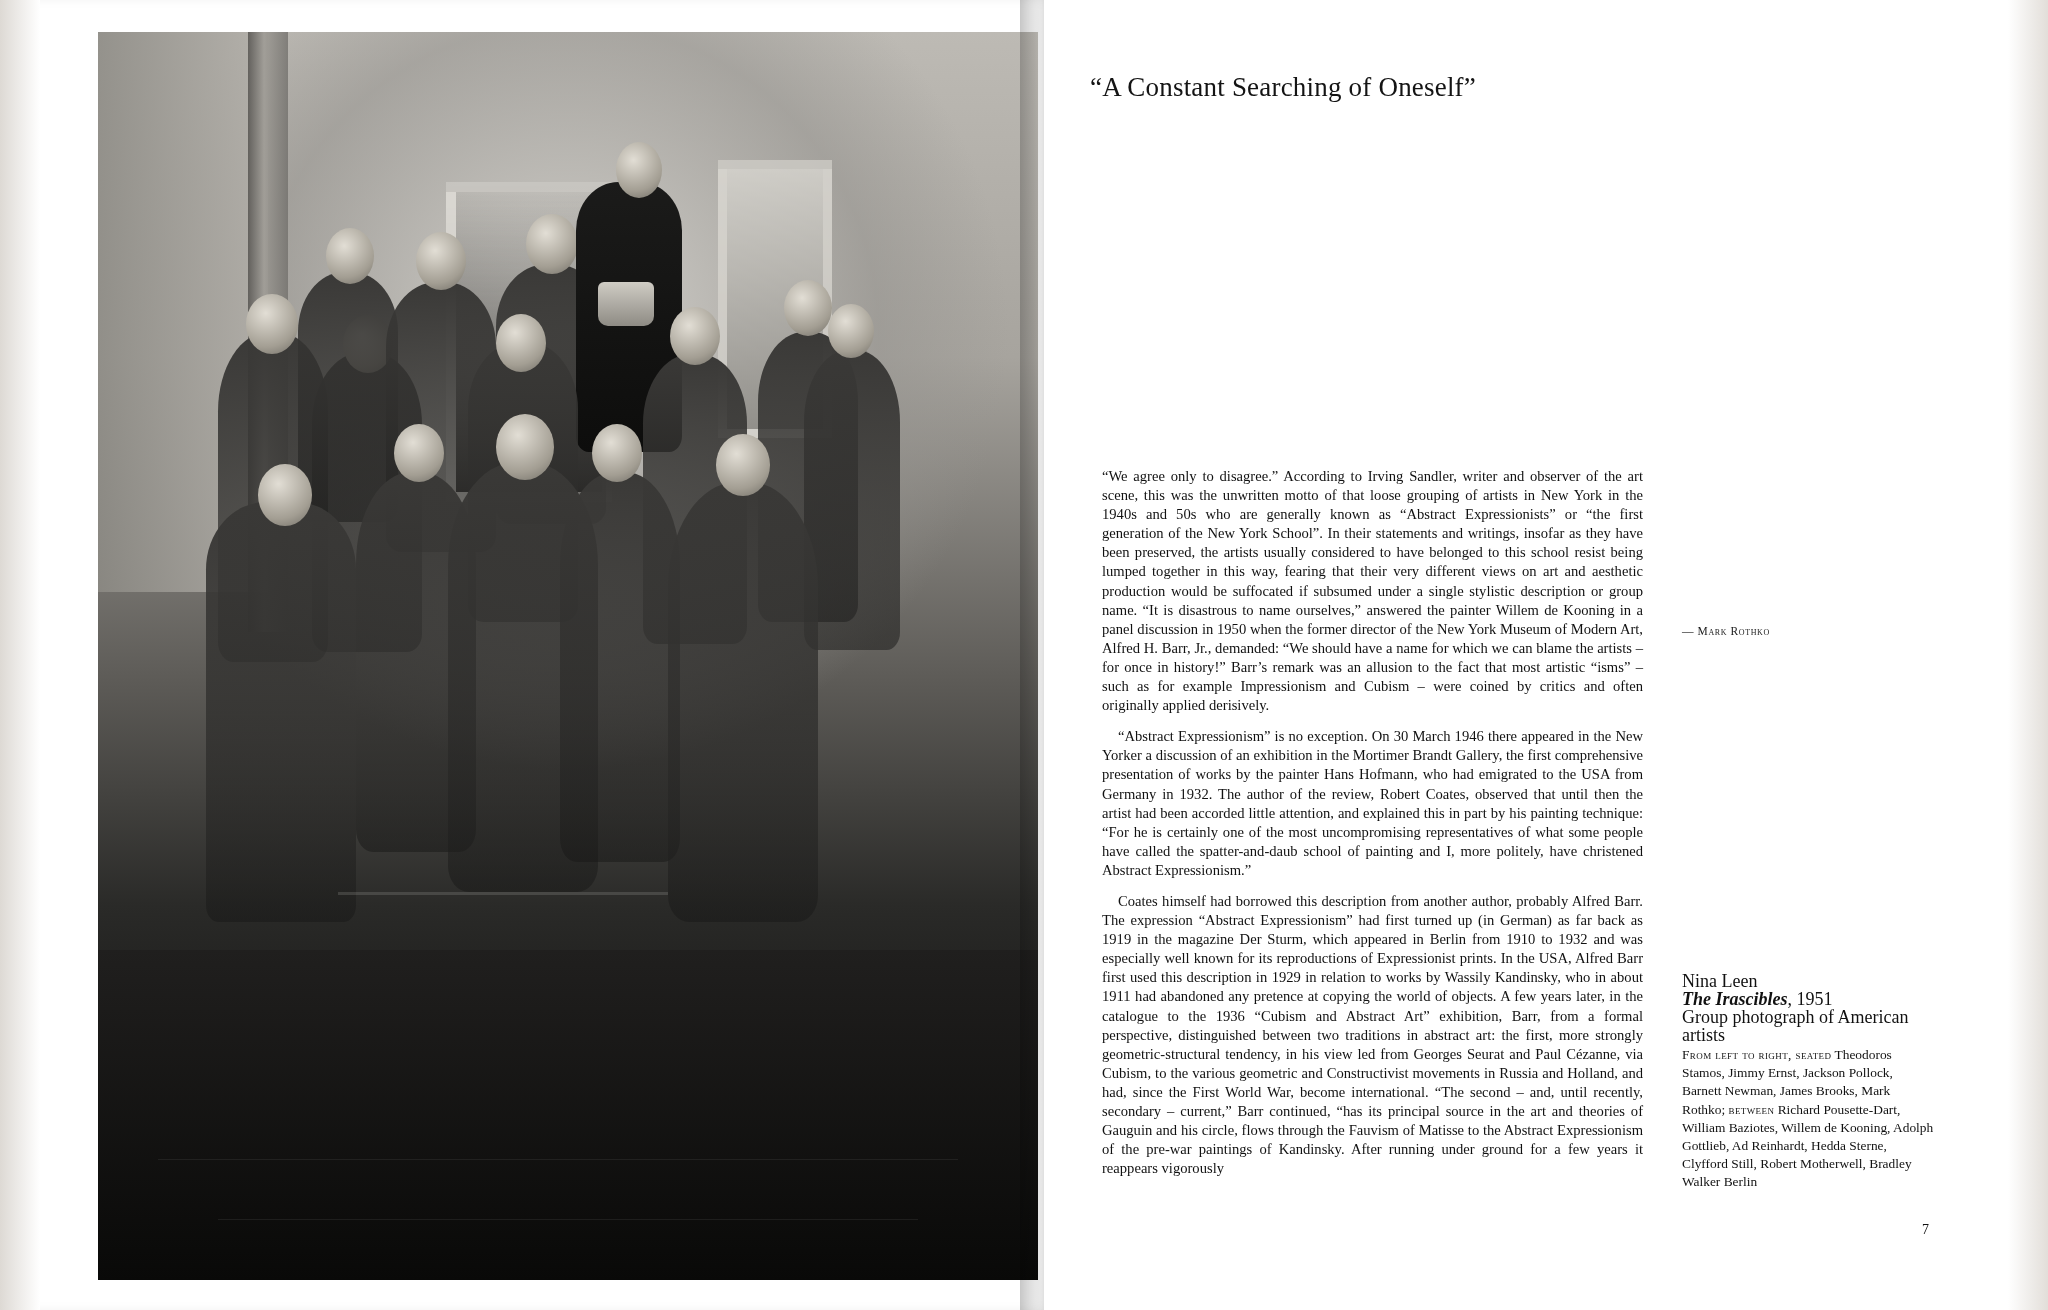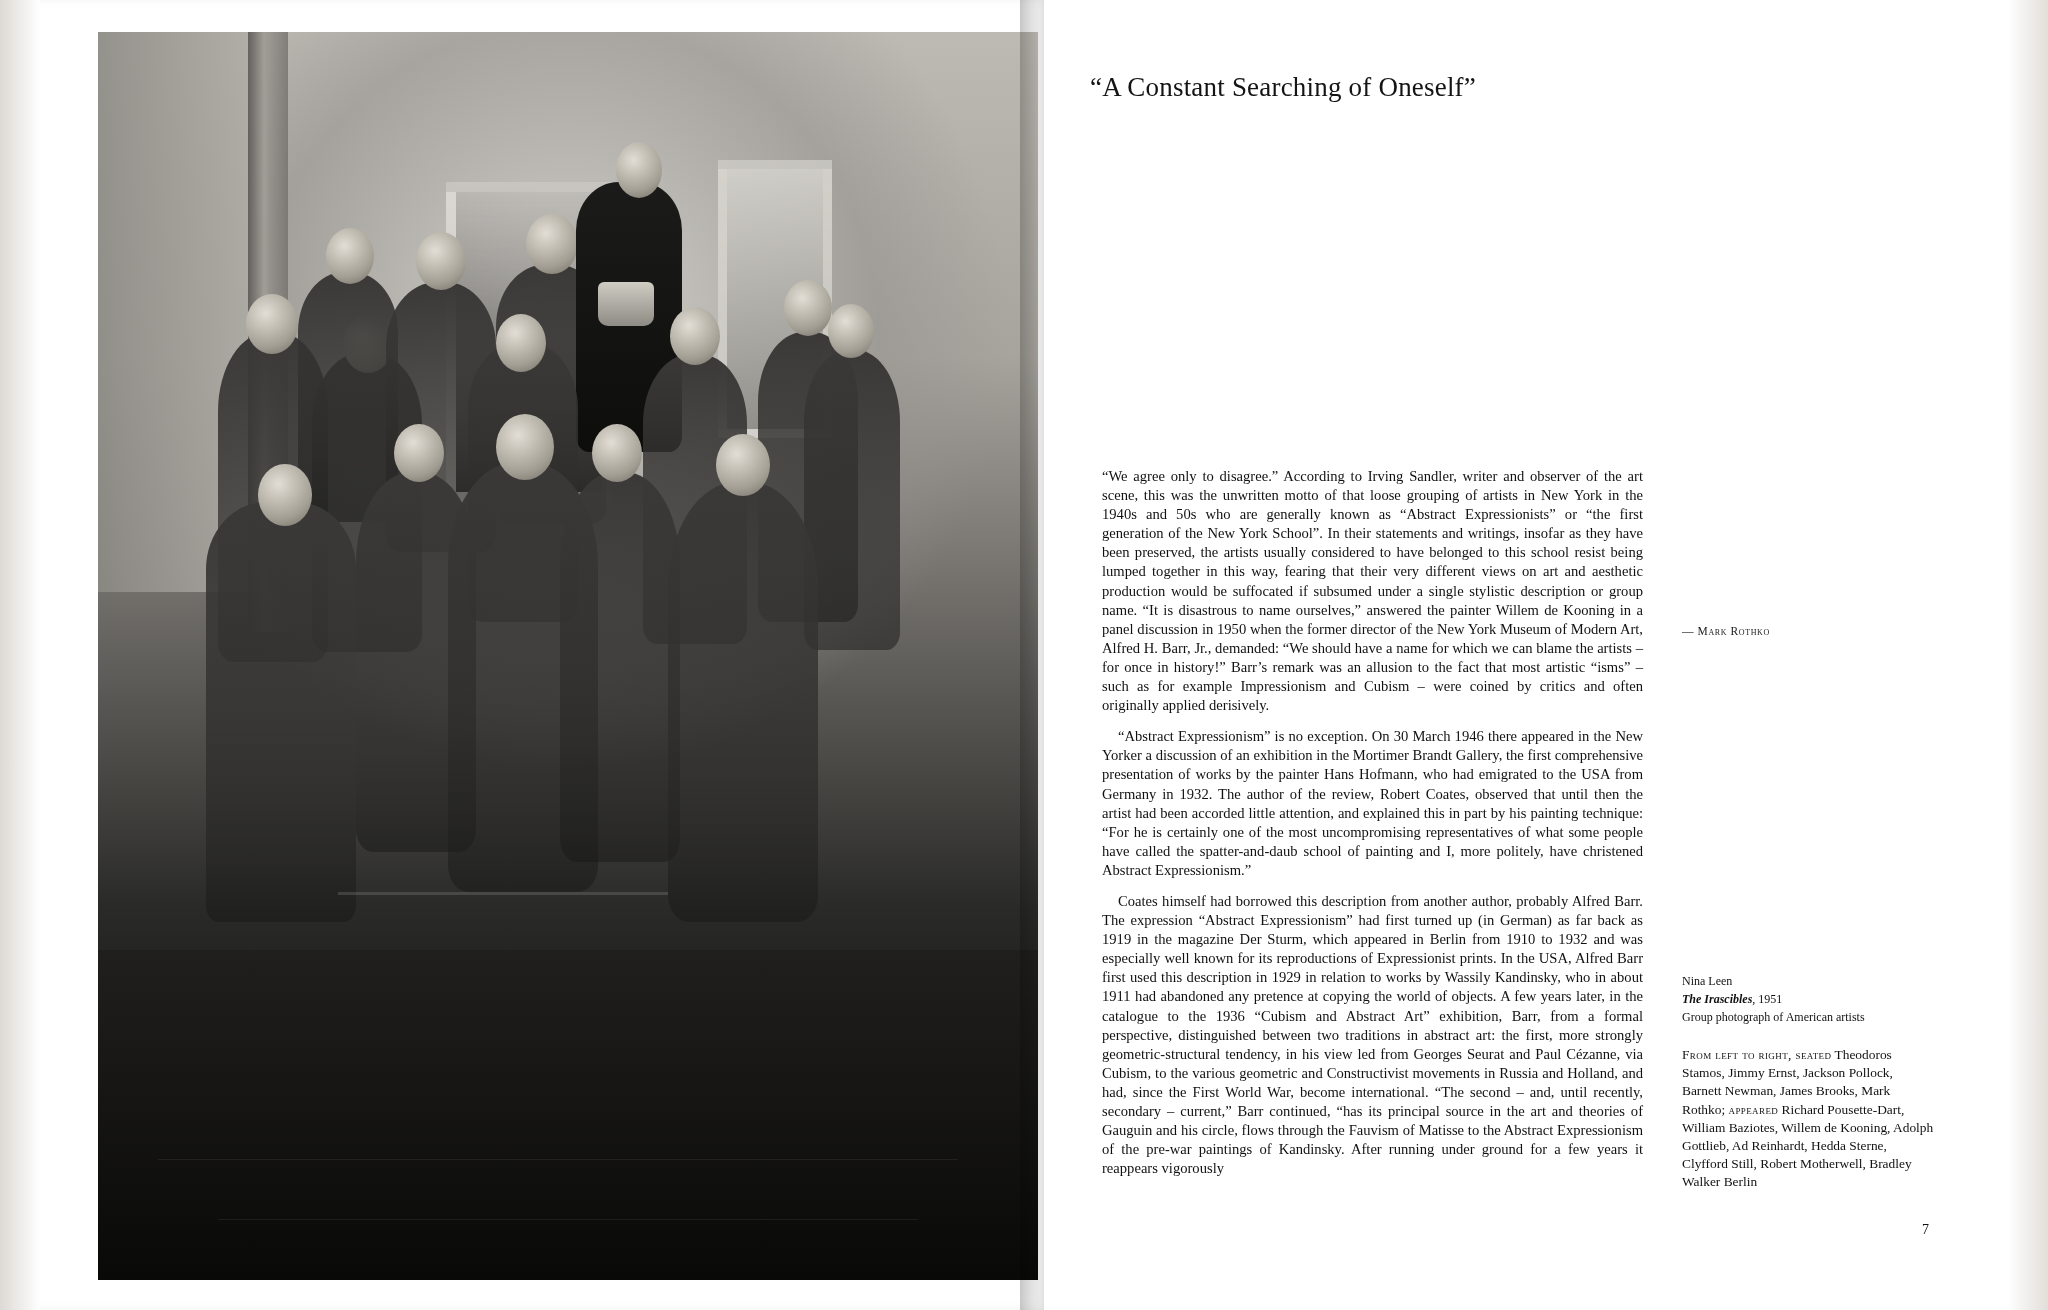--- a/index.html
+++ b/index.html
@@ -181,21 +181,21 @@
     font-size: 11.5px;
     letter-spacing: .6px;
     color: #1a1a1a;
     font-variant: small-caps;
   }
   .caption {
     position: absolute;
     left: 1682px;
     top: 972px;
     width: 252px;
-    font-size: 12px;
+    font-size: 18px;
     line-height: 18px;
     color: #111;
   }
   .caption .title { font-style: italic; font-weight: bold; }
   .credits {
     position: absolute;
     left: 1682px;
     top: 1046px;
     width: 252px;
     font-size: 13.4px;
@@ -297,19 +297,19 @@
 
   <div class="caption">
     <div>Nina Leen</div>
     <div><span class="title">The Irascibles</span><span>, 1951</span></div>
     <div>Group photograph of American artists</div>
   </div>
 
   <div class="credits">
     <span class="lab">From left to right, seated</span>
     <span>Theodoros Stamos, Jimmy Ernst, Jackson Pollock, Barnett Newman, James Brooks, Mark Rothko;</span>
-    <span class="lab">appeared</span>
+    <span class="lab">between</span>
     <span>Richard Pousette-Dart, William Baziotes, Willem de Kooning, Adolph Gottlieb, Ad Reinhardt, Hedda Sterne, Clyfford Still, Robert Motherwell, Bradley Walker Berlin</span>
   </div>
 
   <div class="folio">7</div>
 
 </div>
 
 </body></html>

